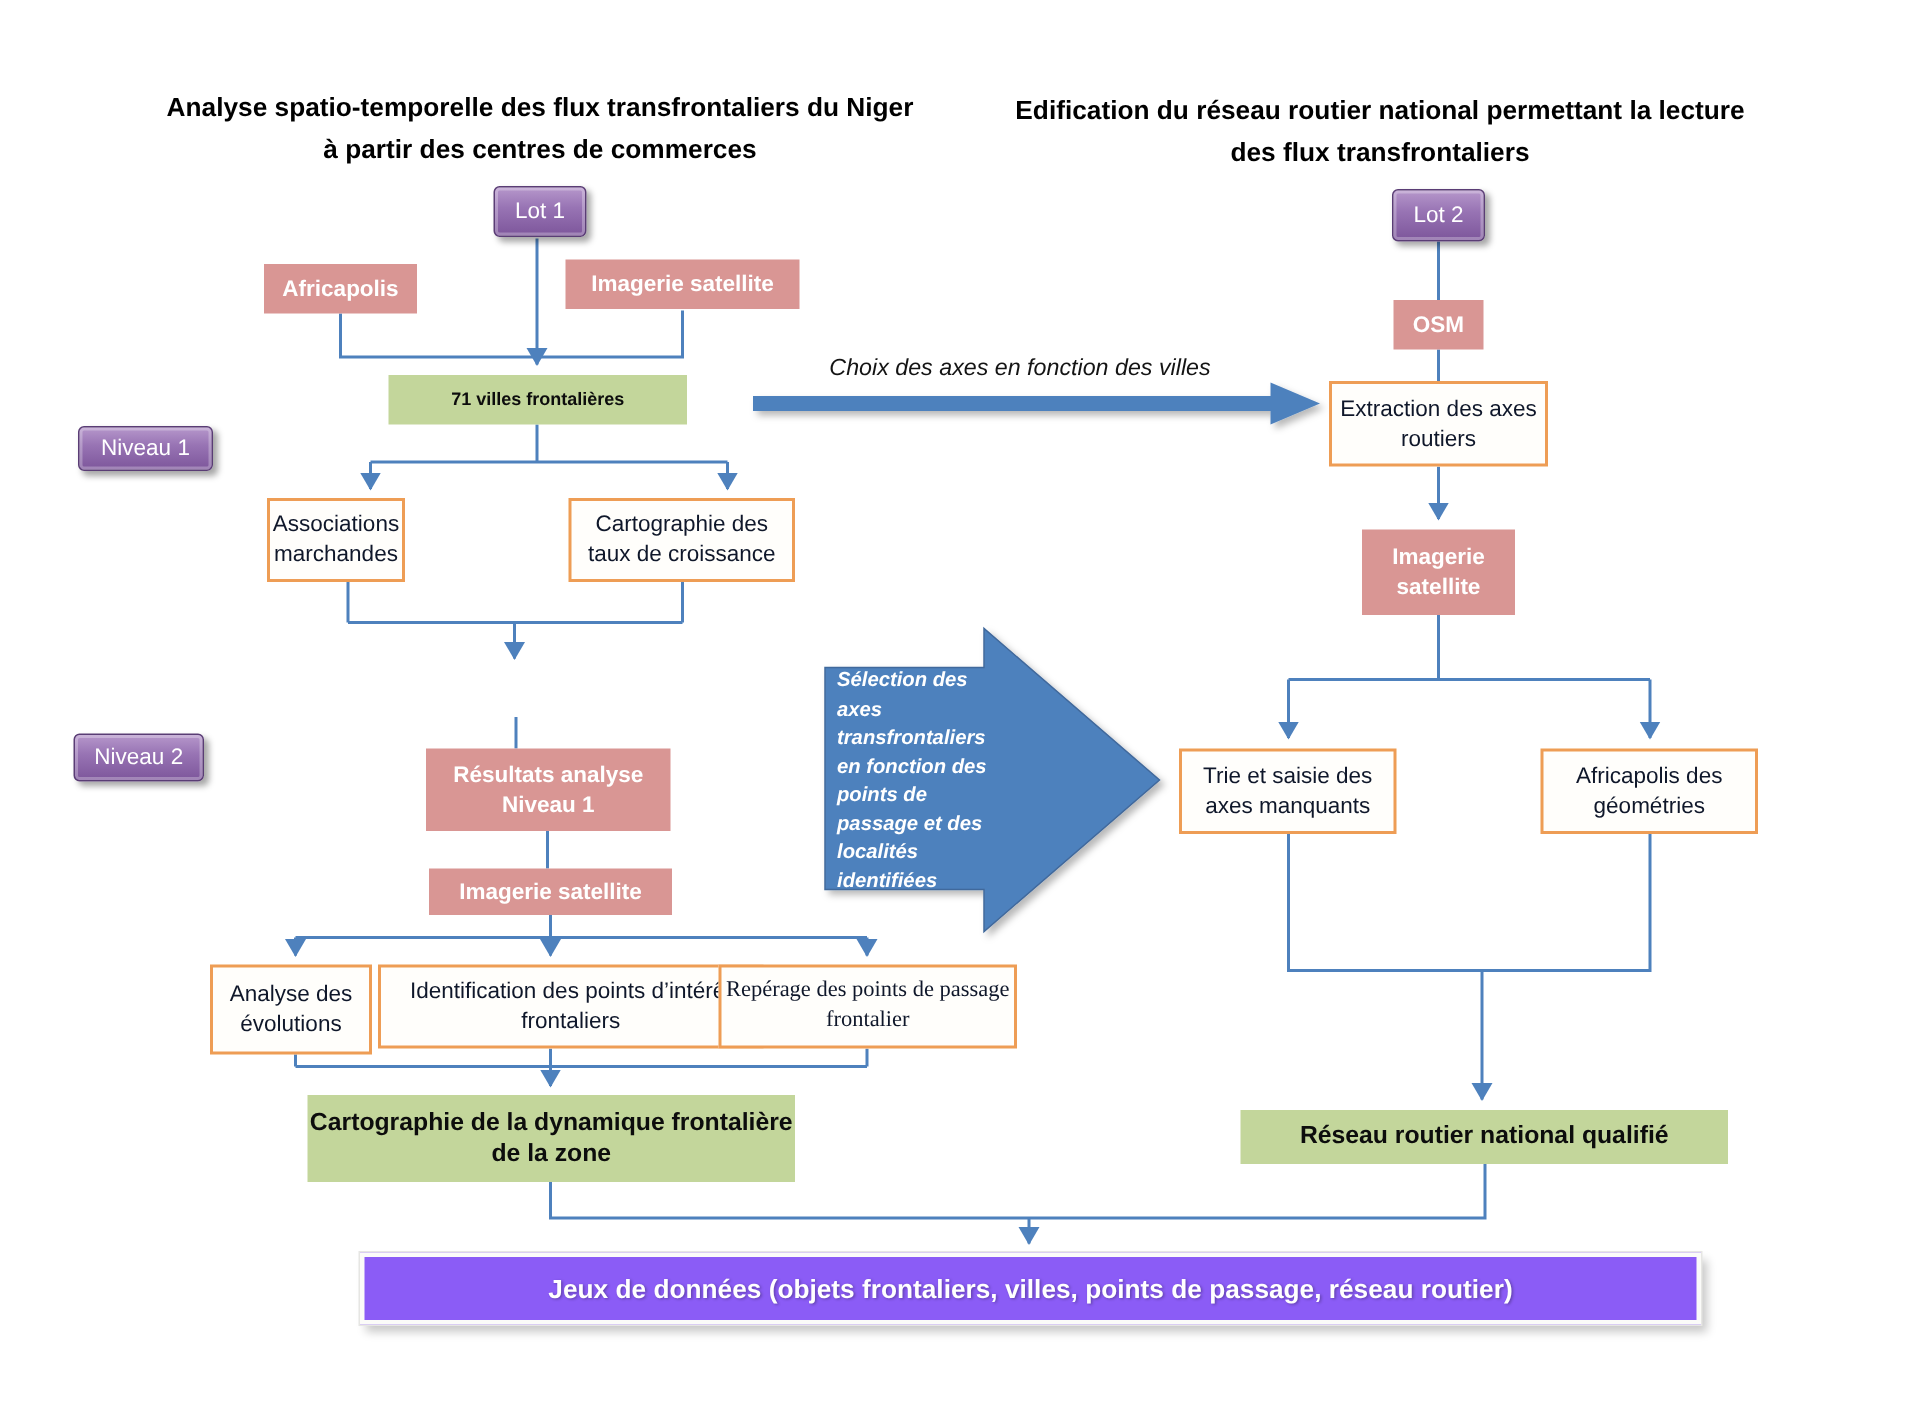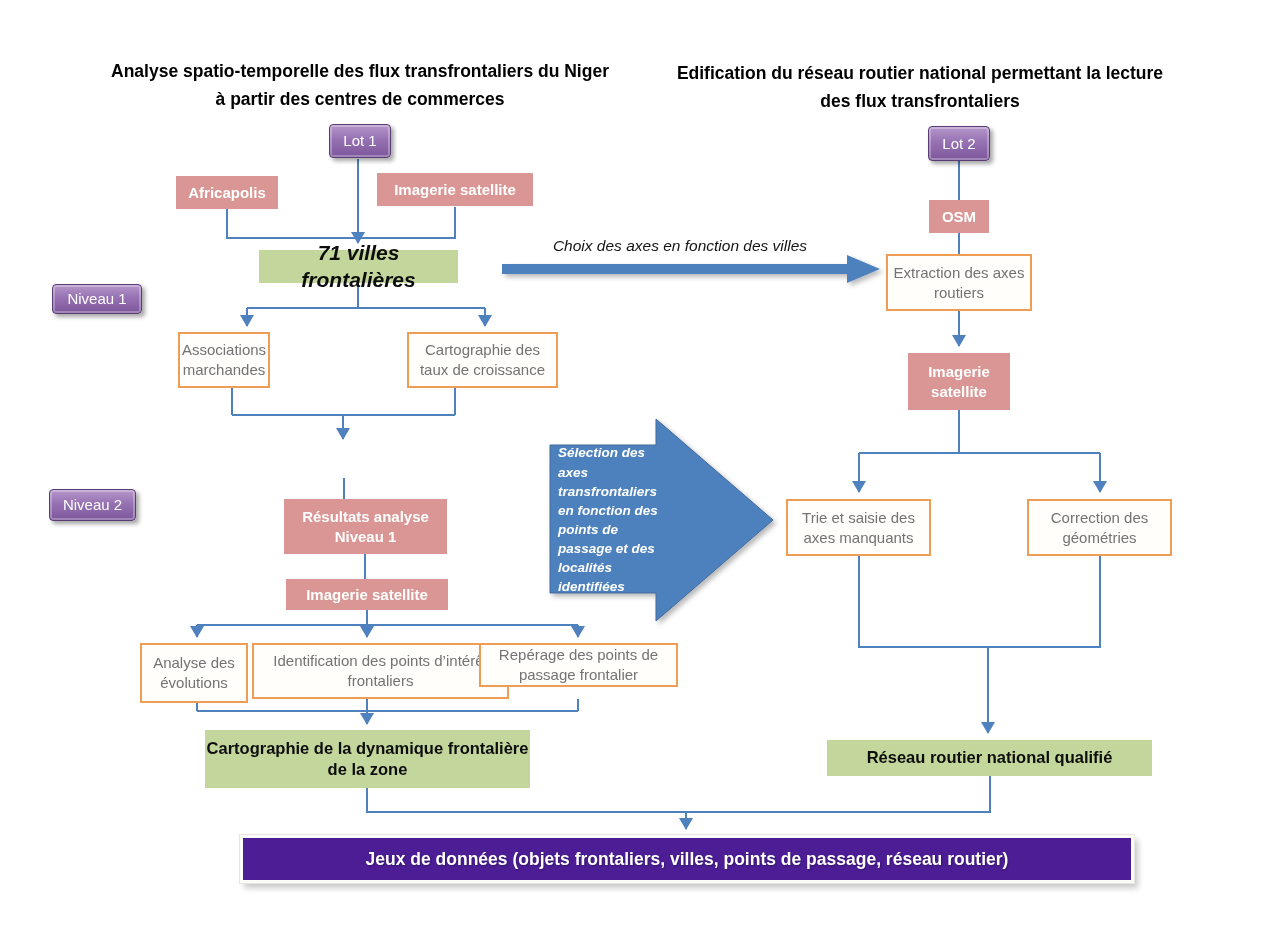--- a/index.html
+++ b/index.html
@@ -8,45 +8,45 @@
     background:#ffffff; font-family:"Liberation Sans", sans-serif;
   }
   svg.connectors { position:absolute; left:0; top:0; }
   .box {
     position:absolute; box-sizing:border-box;
     display:flex; align-items:center; justify-content:center;
     text-align:center; line-height:1.28;
   }
   .pink  { background:#D99694; color:#ffffff; font-weight:bold; font-size:15px; }
   .green { background:#C3D69B; color:#0d0d0d; font-weight:bold; font-size:16px; }
-  .green.big { font-size:21px;font-style:italic; }
+  .green.big { font-size:12px; }
   .orange {
     background:#FFFEFB; border:2px solid #EE9D55;
-    color:#737373; font-size:15px; line-height:1.32;
+    color:#0f172a; font-size:15px; line-height:1.32;
   }
   .purple {
     background:linear-gradient(180deg,#B697CB 0%,#9874B4 42%,#7D569B 100%);
     color:#ffffff; font-size:15px; border:1px solid #5A3D75; border-radius:4px;
     box-shadow: inset 0 0 0 2px rgba(255,255,255,0.28), 3px 3px 4px rgba(0,0,0,0.35);
   }
   .title {
     position:absolute; font-weight:bold; font-size:17.5px; color:#000;
     text-align:center; line-height:28px;
   }
   .choix-label {
     position:absolute; font-style:italic; font-size:15.5px; color:#141414;
     text-align:center;
   }
   .selection-label {
     position:absolute; font-style:italic; font-weight:bold; font-size:13.5px;
     color:#ffffff; line-height:1.42; text-align:left;
     display:flex; align-items:center;
   }
   .banner {
-    position:absolute; background:#4c1d95;
+    position:absolute; background:#8b5cf6;
     border:3px solid #FBFBF9;
     box-shadow: 0 0 0 1px #E6E6E3, 4px 5px 6px rgba(0,0,0,0.22);
     color:#ffffff; font-weight:bold; font-size:17.5px;
     display:flex; align-items:center; justify-content:center;
     text-shadow:1px 1px 2px rgba(0,0,0,0.3);
   }
 </style>
 </head>
 <body>
 
@@ -105,33 +105,33 @@
 
   <div class="box purple" style="left:329px; top:124px; width:62px; height:34px;">Lot 1</div>
   <div class="box purple" style="left:928px; top:126px; width:62px; height:35px;">Lot 2</div>
   <div class="box purple" style="left:52px; top:284px; width:90px; height:30px;">Niveau 1</div>
   <div class="box purple" style="left:49px; top:489px; width:87px; height:32px;">Niveau 2</div>
 
   <div class="box pink" style="left:176px; top:176px; width:102px; height:33px;">Africapolis</div>
   <div class="box pink" style="left:377px; top:173px; width:156px; height:33px;">Imagerie satellite</div>
   <div class="box green big" style="left:259px; top:250px; width:199px; height:33px;">71 villes frontalières</div>
   <div class="box orange" style="left:178px; top:332px; width:92px; height:56px;">Associations marchandes</div>
-  <div class="box orange" style="left:379px; top:332px; width:151px; height:56px;margin-left:28px;">Cartographie des taux de croissance</div>
+  <div class="box orange" style="left:379px; top:332px; width:151px; height:56px;">Cartographie des taux de croissance</div>
   <div class="box pink" style="left:284px; top:499px; width:163px; height:55px;">Résultats analyse Niveau 1</div>
   <div class="box pink" style="left:286px; top:579px; width:162px; height:31px;">Imagerie satellite</div>
   <div class="box orange" style="left:140px; top:643px; width:108px; height:60px;">Analyse des évolutions</div>
   <div class="box orange" style="left:252px; top:643px; width:257px; height:56px;">Identification des points d’intérêt frontaliers</div>
-  <div class="box orange" style="left:479px; top:643px; width:199px; height:44px;">Repérage des points de passage frontalier</div>
+  <div class="box orange" style="left:479px; top:643px; width:199px; height:56px;font-family:Liberation Serif, serif;">Repérage des points de passage frontalier</div>
   <div class="box green" style="left:205px; top:730px; width:325px; height:58px; font-size:16.5px;">Cartographie de la dynamique frontalière de la zone</div>
 
   <div class="box pink" style="left:929px; top:200px; width:60px; height:33px;">OSM</div>
   <div class="box orange" style="left:886px; top:254px; width:146px; height:57px;">Extraction des axes routiers</div>
   <div class="box pink" style="left:908px; top:353px; width:102px; height:57px;">Imagerie satellite</div>
   <div class="box orange" style="left:786px; top:499px; width:145px; height:57px;">Trie et saisie des axes manquants</div>
-  <div class="box orange" style="left:1027px; top:499px; width:145px; height:57px;">Correction des géométries</div>
+  <div class="box orange" style="left:1027px; top:499px; width:145px; height:57px;">Africapolis des géométries</div>
   <div class="box green" style="left:827px; top:740px; width:325px; height:36px; font-size:16.5px;">Réseau routier national qualifié</div>
 
   <div class="choix-label" style="left:500px; top:237px; width:360px;">Choix des axes en fonction des villes</div>
   <div class="selection-label" style="left:558px; top:450px; width:112px; height:140px;">Sélection des axes transfrontaliers en fonction des points de passage et des localités identifiées</div>
 
   <div class="banner" style="left:240px; top:835px; width:888px; height:42px;">Jeux de données (objets frontaliers, villes, points de passage, réseau routier)</div>
 
 </div>
 
 </body></html>

